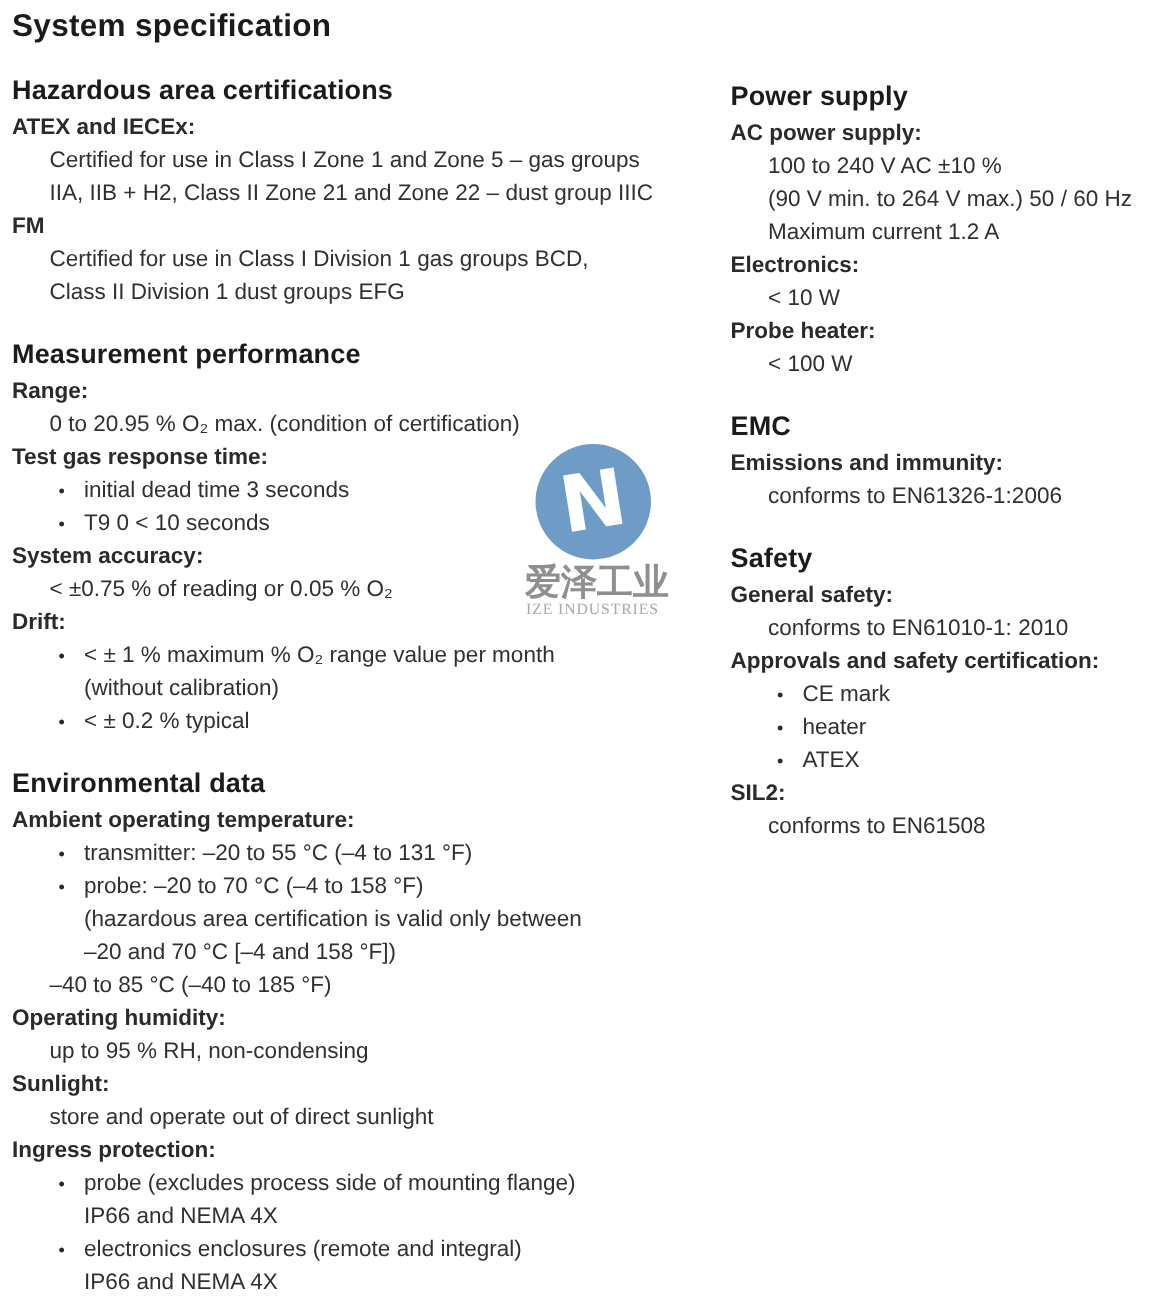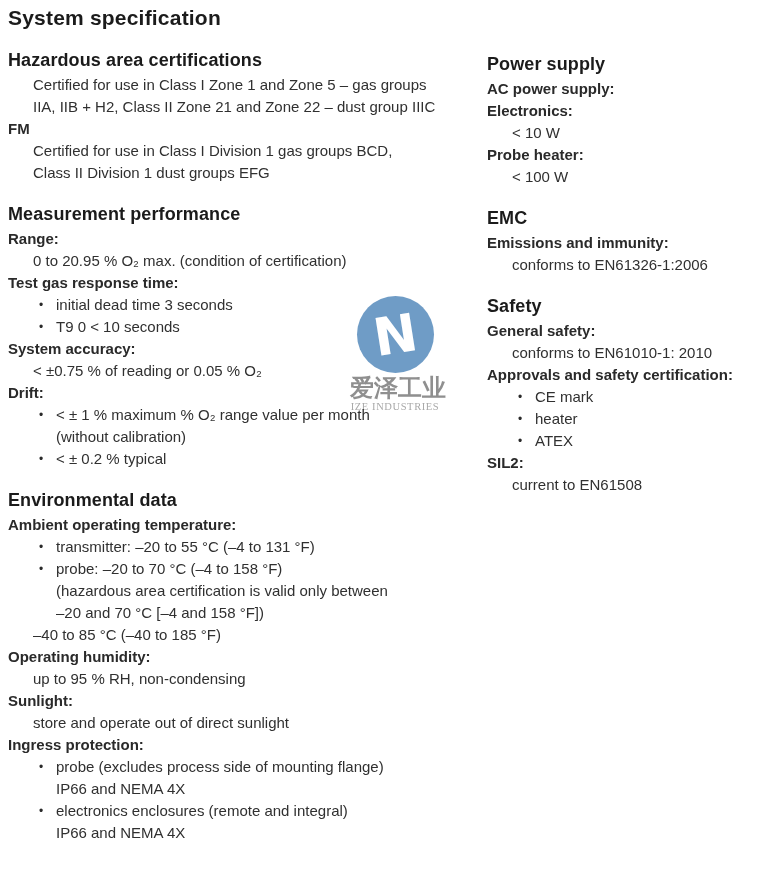--- a/index.html
+++ b/index.html
@@ -103,20 +103,21 @@
   }
 </style>
 </head>
 <body>
 
 <div class="page">
   <div class="col" id="col0">
     <h1>System specification</h1>
   <div class="section">
         <h2>Hazardous area certifications</h2>
+        <div class="term">ATEX and IECEx:</div>
         <div class="value">
           <div class="line">Certified for use in Class I Zone 1 and Zone 5 – gas groups</div>
           <div class="line">IIA, IIB + H2, Class II Zone 21 and Zone 22 – dust group IIIC</div>
         </div>
         <div class="term">FM</div>
         <div class="value">
           <div class="line">Certified for use in Class I Division 1 gas groups BCD,</div>
           <div class="line">Class II Division 1 dust groups EFG</div>
         </div>
       </div>
@@ -184,20 +185,25 @@
           <span class="dot">•</span>
           <div class="line">electronics enclosures (remote and integral)</div>
           <div class="line">IP66 and NEMA 4X</div>
         </div>
       </div>
     </div>
   <div class="col" id="col1">
       <div class="section">
         <h2>Power supply</h2>
         <div class="term">AC power supply:</div>
+        <div class="value">
+          <div class="line">100 to 240 V AC ±10 %</div>
+          <div class="line">(90 V min. to 264 V max.) 50 / 60 Hz</div>
+          <div class="line">Maximum current 1.2 A</div>
+        </div>
         <div class="term">Electronics:</div>
         <div class="value">
           <div class="line">&lt; 10 W</div>
         </div>
         <div class="term">Probe heater:</div>
         <div class="value">
           <div class="line">&lt; 100 W</div>
         </div>
       </div>
       <div class="section">
@@ -221,21 +227,21 @@
         <div class="bullet">
           <span class="dot">•</span>
           <div class="line">heater</div>
         </div>
         <div class="bullet">
           <span class="dot">•</span>
           <div class="line">ATEX</div>
         </div>
         <div class="term">SIL2:</div>
         <div class="value">
-          <div class="line">current to EN61508</div>
+          <div class="line">conforms to EN61508</div>
         </div>
       </div>
     </div>
 
   <div class="watermark">
     <div class="wm-logo">
       <span class="wm-n">N</span>
     </div>
     <div class="wm-cjk">爱泽工业</div>
     <div class="wm-sub">IZE INDUSTRIES</div>

